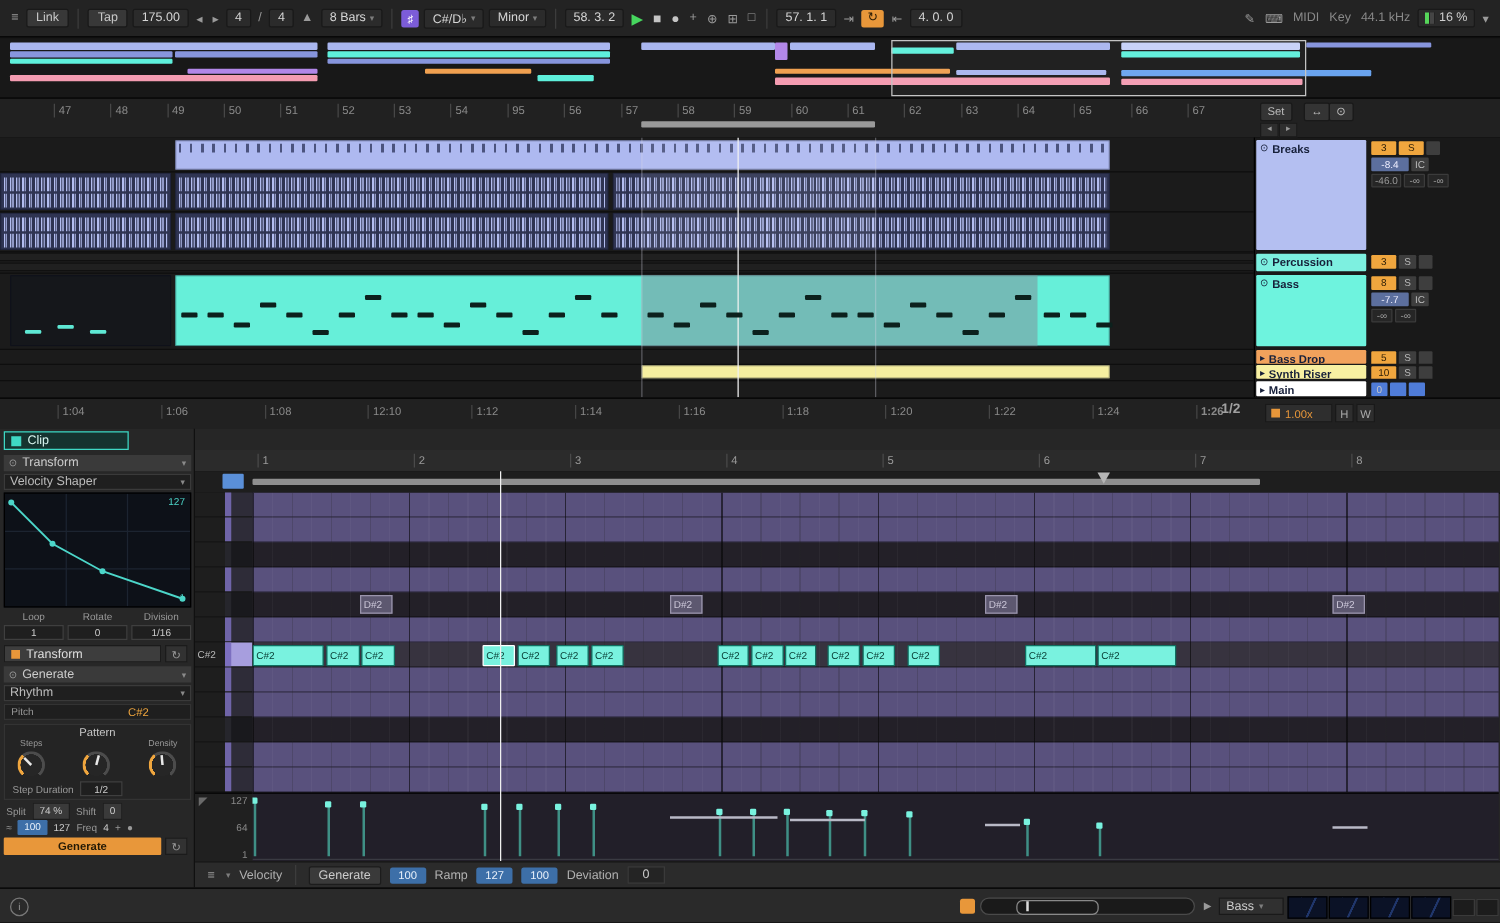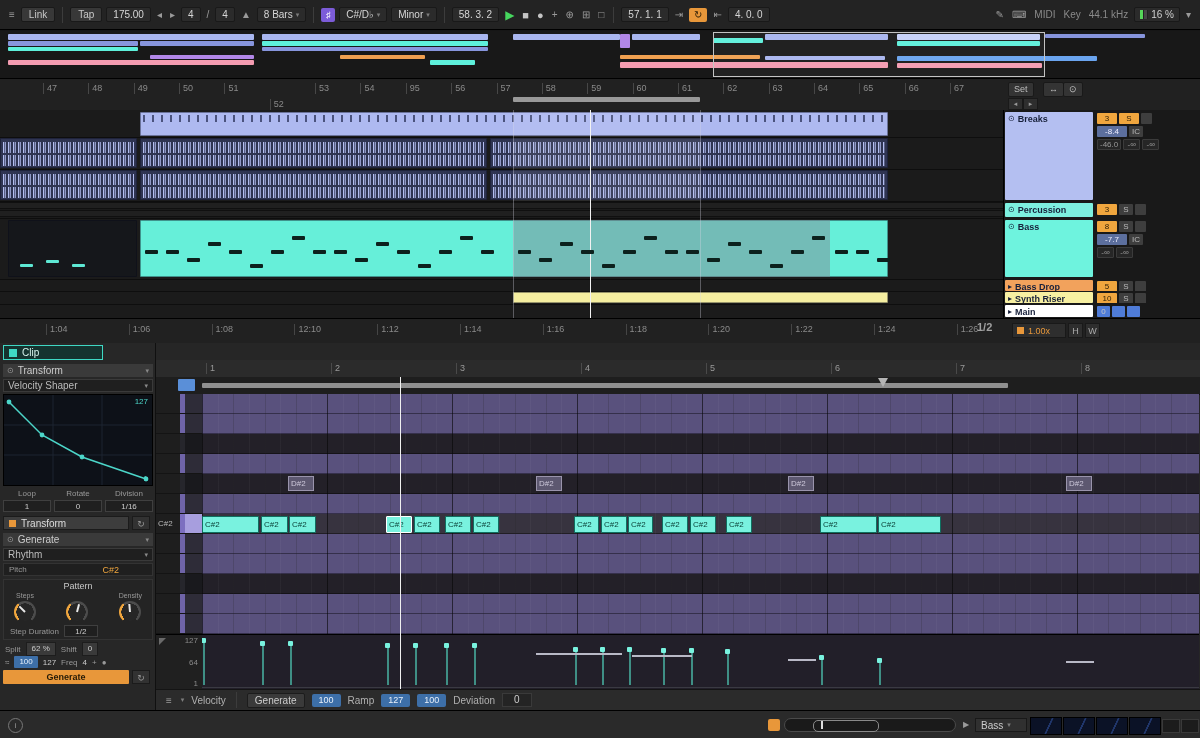--- a/index.html
+++ b/index.html
@@ -304,21 +304,21 @@
     <div class="smallbtn" style="left:1008px">Set</div>
     <div class="smallbtn" style="left:1043px">↔</div>
     <div class="smallbtn" style="left:1063px">⊙</div>
     <div class="navarrow" style="left:1008px">◂</div>
     <div class="navarrow" style="left:1023px">▸</div>
   <div class="barnum" style="position: absolute; left: 43px; top: 4px;">47</div>
       <div class="barnum" style="position: absolute; left: 88.35px; top: 4px;">48</div>
       <div class="barnum" style="position: absolute; left: 133.7px; top: 4px;">49</div>
       <div class="barnum" style="position: absolute; left: 179.05px; top: 4px;">50</div>
       <div class="barnum" style="position: absolute; left: 224.4px; top: 4px;">51</div>
-      <div class="barnum" style="position: absolute; left: 269.75px; top: 20px;">52</div>
+      <div class="barnum" style="position: absolute; left: 269.75px; top: 4px;">52</div>
       <div class="barnum" style="position: absolute; left: 315.1px; top: 4px;">53</div>
       <div class="barnum" style="position: absolute; left: 360.45px; top: 4px;">54</div>
       <div class="barnum" style="position: absolute; left: 405.8px; top: 4px;">95</div>
       <div class="barnum" style="position: absolute; left: 451.15px; top: 4px;">56</div>
       <div class="barnum" style="position: absolute; left: 496.5px; top: 4px;">57</div>
       <div class="barnum" style="position: absolute; left: 541.85px; top: 4px;">58</div>
       <div class="barnum" style="position: absolute; left: 587.2px; top: 4px;">59</div>
       <div class="barnum" style="position: absolute; left: 632.55px; top: 4px;">60</div>
       <div class="barnum" style="position: absolute; left: 677.9px; top: 4px;">61</div>
       <div class="barnum" style="position: absolute; left: 723.25px; top: 4px;">62</div>
@@ -509,21 +509,21 @@
         <div class="timelabel" style="position: absolute; left: 128.8px; top: 5px;">1:06</div>
         <div class="timelabel" style="position: absolute; left: 211.6px; top: 5px;">1:08</div>
         <div class="timelabel" style="position: absolute; left: 294.4px; top: 5px;">12:10</div>
         <div class="timelabel" style="position: absolute; left: 377.2px; top: 5px;">1:12</div>
         <div class="timelabel" style="position: absolute; left: 460px; top: 5px;">1:14</div>
         <div class="timelabel" style="position: absolute; left: 542.8px; top: 5px;">1:16</div>
         <div class="timelabel" style="position: absolute; left: 625.6px; top: 5px;">1:18</div>
         <div class="timelabel" style="position: absolute; left: 708.4px; top: 5px;">1:20</div>
         <div class="timelabel" style="position: absolute; left: 791.2px; top: 5px;">1:22</div>
         <div class="timelabel" style="position: absolute; left: 874px; top: 5px;">1:24</div>
-        <div class="timelabel" style="position: absolute; left: 956.8px; top: 5px;">1:26</div>
+        <div class="timelabel" style="position: absolute; left: 956.8px; top: 5px; font-weight: bold;">1:26</div>
         <div class="timelabel" style="position: absolute; left: 1039.6px; top: 5px;">1:28</div>
       </div>
     <div id="zoom-half">1/2</div>
     <div id="speed-box">
         <span class="sq"></span>
         <b>1.00x</b>
       </div>
     <div class="hwbox" style="left:1068px">H</div>
     <div class="hwbox" style="left:1085px">W</div>
   </div>
@@ -603,21 +603,21 @@
               <div class="knob k3"></div>
             </div>
         </div>
         <div class="sdrow">
             <span class="plbl">Step Duration</span>
             <span class="vbox">1/2</span>
           </div>
       </div>
       <div class="splitrow" style="top:299px">
           <span class="plbl">Split</span>
-          <span class="gval">62 %</span>
+          <span class="gval">74 %</span>
           <span class="plbl">Shift</span>
           <span class="gval">0</span>
         </div>
       <div class="miscrow" style="top:313px">
           <span class="plbl">≈</span>
           <span class="bvalsm">100</span>
           <span class="mval">127</span>
           <span class="plbl">Freq</span>
           <span class="mval">4</span>
           <span class="plbl">+</span>

